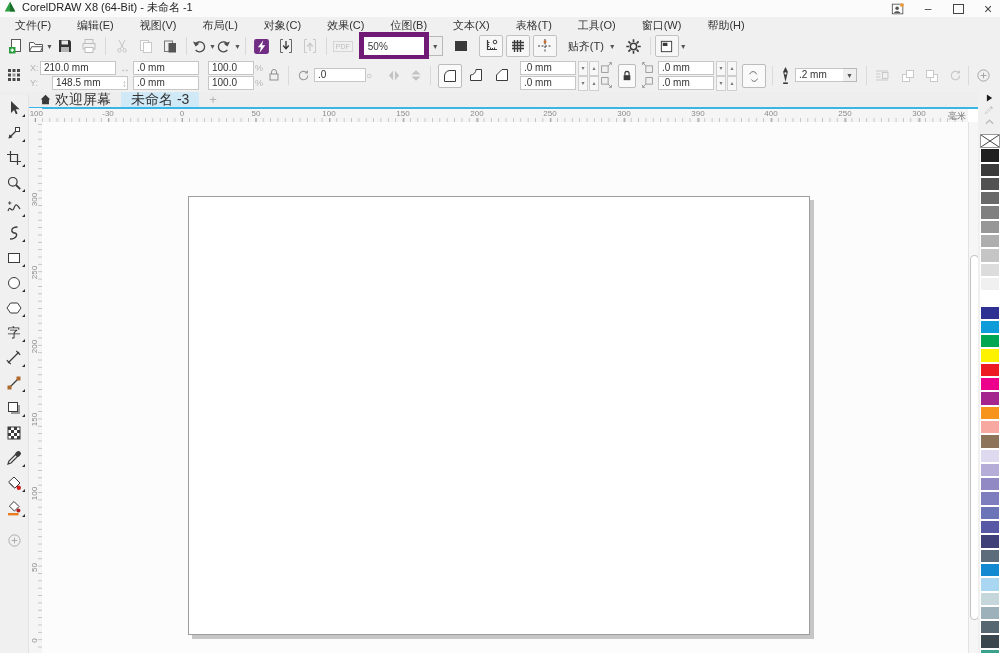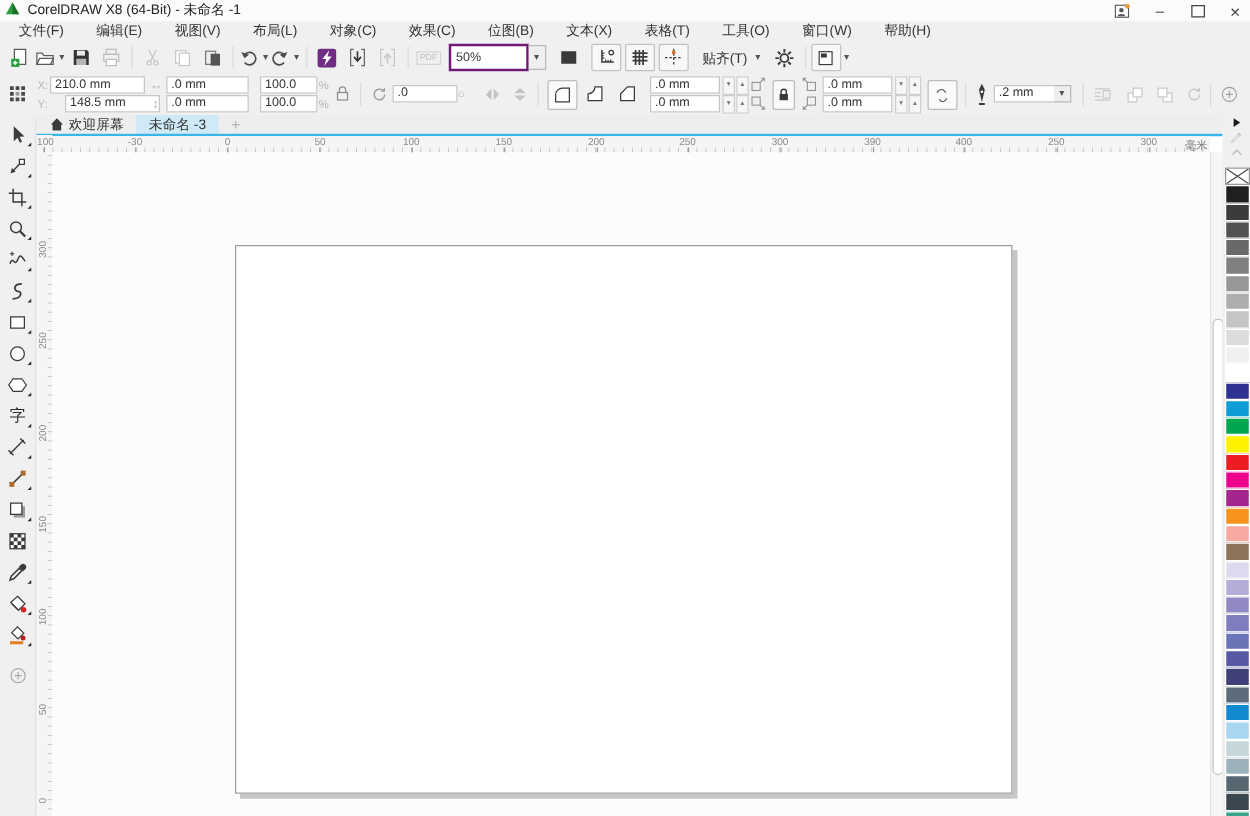--- a/index.html
+++ b/index.html
@@ -21,42 +21,42 @@
   #menubar{position:absolute;left:0;top:17px;width:1000px;height:16px;background:#f0f0f0;
            display:flex;align-items:center;padding-left:2px}
   .mi{padding:0 13px;font-size:11px;color:#333;line-height:16px}
   
   #toolbar{position:absolute;left:0;top:33px;width:1000px;height:26px;background:#f0f0f0;
            border-bottom:1px solid #e3e3e3;display:flex;align-items:center;padding-left:4px}
   .tbtn{height:22px;min-width:24px;display:flex;align-items:center;justify-content:center;gap:1px}
   .tbtn.bordered{border:1px solid #c2c2c2;background:#f7f7f7;border-radius:2px;min-width:22px;height:20px}
   .drop{font-size:7px;color:#555;margin-left:1px}
   .tsep{width:1px;height:18px;background:#d9d9d9;margin:0 4px}
-  .combo{height:18px;background:#fff;border:2px solid #701a75;display:flex;align-items:center;
+  .combo{height:18px;background:#fff;border:5px solid #701a75;display:flex;align-items:center;
          font-size:10px;padding:0 4px}
   .combobtn{width:13px;height:18px;border:1px solid #b9b9b9;border-left:none;background:#efefef;
             display:flex;align-items:center;justify-content:center;font-size:7px;color:#555}
   .tlabel{font-size:11px;color:#333;padding:0 3px}
   .gray{color:#bdbdbd}
   
   #propbar{position:absolute;left:0;top:59px;width:1000px;height:33px;background:#f0f0f0;
            border-bottom:1px solid #dcdcdc}
   .pfield{position:absolute;background:#fff;border:1px solid #c6c6c6;height:12px;line-height:12px;
           padding:0 3px;font-size:10px;color:#333}
   .plab{position:absolute;font-size:9px;color:#b5b5b5}
   .spins{position:absolute;display:flex;gap:1px}
   .spins i{font-style:normal;font-size:6px;color:#777;width:8px;height:13px;line-height:13px;
            text-align:center;background:#f7f7f7;border:1px solid #cfcfcf}
   .pbtn{position:absolute;width:22px;height:22px;top:5px;display:flex;align-items:center;justify-content:center}
   .pbtn.bordered{border:1px solid #bcbcbc;background:#fafafa;border-radius:2px}
   .psep{position:absolute;top:7px;width:1px;height:19px;background:#dadada}
   
   #tabbar{position:absolute;left:0;top:92px;width:1000px;height:15px;background:#eeeeee;
           display:flex;align-items:flex-end;padding-left:30px}
-  .dtab{height:15px;display:flex;align-items:center;padding:0 10px;font-size:11px;color:#333;gap:4px}
+  .dtab{height:15px;display:flex;align-items:center;padding:0 10px;font-size:14px;color:#333;gap:4px}
   #tabline{position:absolute;left:28px;top:107px;width:950px;height:2px}
   
   #hruler{position:absolute;left:28px;top:109px;width:940px;height:13px;background:#f5f5f5;
           background-image:linear-gradient(90deg,#c4c4c4 0 1px,transparent 1px);
           background-size:7.37px 4px;background-repeat:repeat-x;background-position:6.6px bottom}
   .hlab{position:absolute;top:0;font-size:8px;color:#8a8a8a;transform:translateX(-50%)}
   .hlab:after{content:'';position:absolute;left:50%;top:9px;width:1px;height:4px;background:#9a9a9a}
   #rulerunit{position:absolute;right:2px;top:1px;font-size:9px;color:#777}
   #vruler{position:absolute;left:28px;top:122px;width:14px;height:531px;background:#f5f5f5;
           background-image:linear-gradient(0deg,#c4c4c4 0 1px,transparent 1px);

